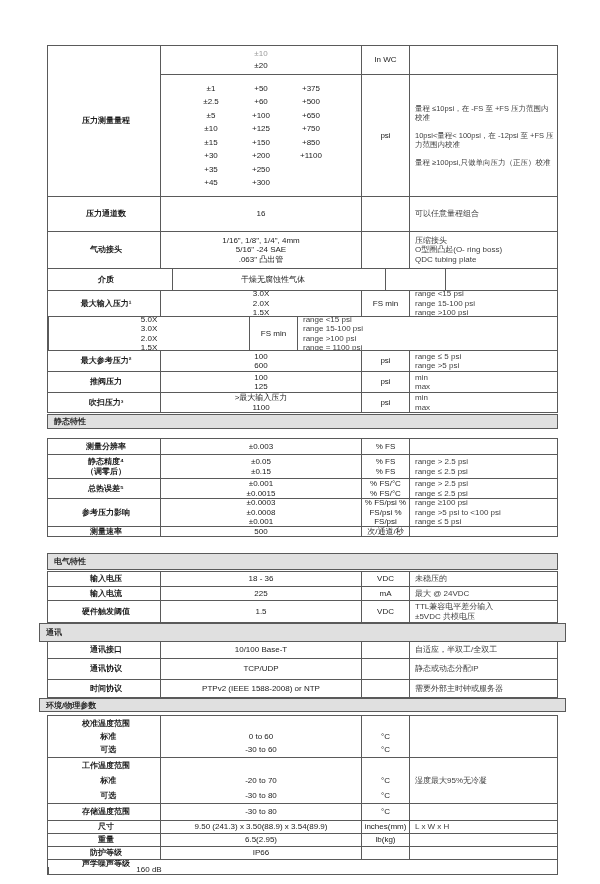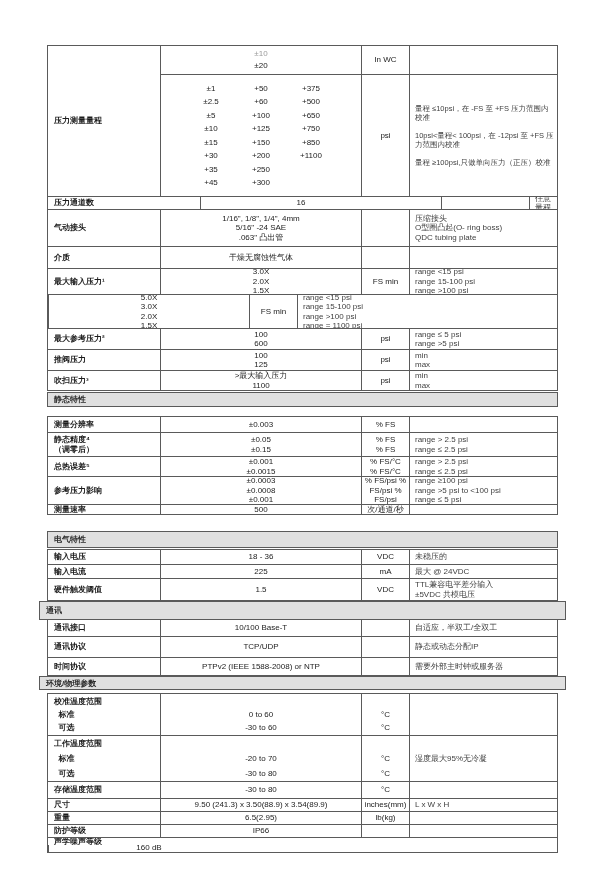--- a/index.html
+++ b/index.html
@@ -18,21 +18,21 @@
   .sheet{position:absolute;left:47px;top:45px;width:511px;}
   .trow{
     display:flex;box-sizing:border-box;width:100%;
     border:1px solid var(--border);margin-top:-1px;background:#fff;
   }
   .trow:first-child{margin-top:0;}
   .cell{
     box-sizing:border-box;display:flex;flex-direction:column;
     justify-content:center;overflow:hidden;
   }
-  .lbl{width:112px;padding:1px 2px 1px 6px;font-weight:bold;}
+  .lbl{width:112px;padding:1px 2px 1px 6px;font-weight:bold;text-align:center;}
   .val{width:201px;border-left:1px solid var(--border);align-items:center;}
   .unit{width:48px;border-left:1px solid var(--border);align-items:center;text-align:center;}
   .note{flex:1;border-left:1px solid var(--border);padding:1px 2px 1px 5px;color:var(--note);}
   .line{white-space:pre;line-height:9.5px;font-size:8px;}
   .note .line{white-space:normal;}
   
   .band{
     box-sizing:border-box;border:1px solid var(--border);background:var(--band);
     font-weight:bold;font-size:8px;display:flex;align-items:center;
     padding-left:6px;color:#2a2a2a;
@@ -113,21 +113,21 @@
         <div class="cell note psi-notes" id="psi-notes">
             <div class="psi-note">量程 ≤10psi，在 -FS 至 +FS 压力范围内校准</div>
             <div class="psi-note">10psi&lt;量程&lt; 100psi，在 -12psi 至 +FS 压力范围内校准</div>
             <div class="psi-note">量程 ≥100psi,只做单向压力（正压）校准</div>
           </div>
       </div>
     </div>
   </div>
 
   <div id="rows-container">
-      <div class="trow" style="height: 14px; margin-top: -1px; gap: 40px;">
+      <div class="trow" style="height: 36px; margin-top: -1px;">
         <div class="cell lbl">
           <div class="line">压力通道数</div>
         </div>
         <div class="cell val">
           <div class="line">16</div>
         </div>
         <div class="cell unit"></div>
         <div class="cell note">
           <div class="line">可以任意量程组合</div>
         </div>
@@ -141,21 +141,21 @@
           <div class="line">5/16" -24 SAE</div>
           <div class="line">.063" 凸出管</div>
         </div>
         <div class="cell unit"></div>
         <div class="cell note">
           <div class="line">压缩接头</div>
           <div class="line">O型圈凸起(O- ring boss)</div>
           <div class="line">QDC tubing plate</div>
         </div>
       </div>
-      <div class="trow" style="height: 23px; margin-top: -1px;">
+      <div class="trow" style="height: 23px; margin-top: -1px; gap: 12px;">
         <div class="cell lbl">
           <div class="line">介质</div>
         </div>
         <div class="cell val">
           <div class="line">干燥无腐蚀性气体</div>
         </div>
         <div class="cell unit"></div>
         <div class="cell note"></div>
       </div>
       <div class="trow" style="height: 27px; margin-top: -1px;">

